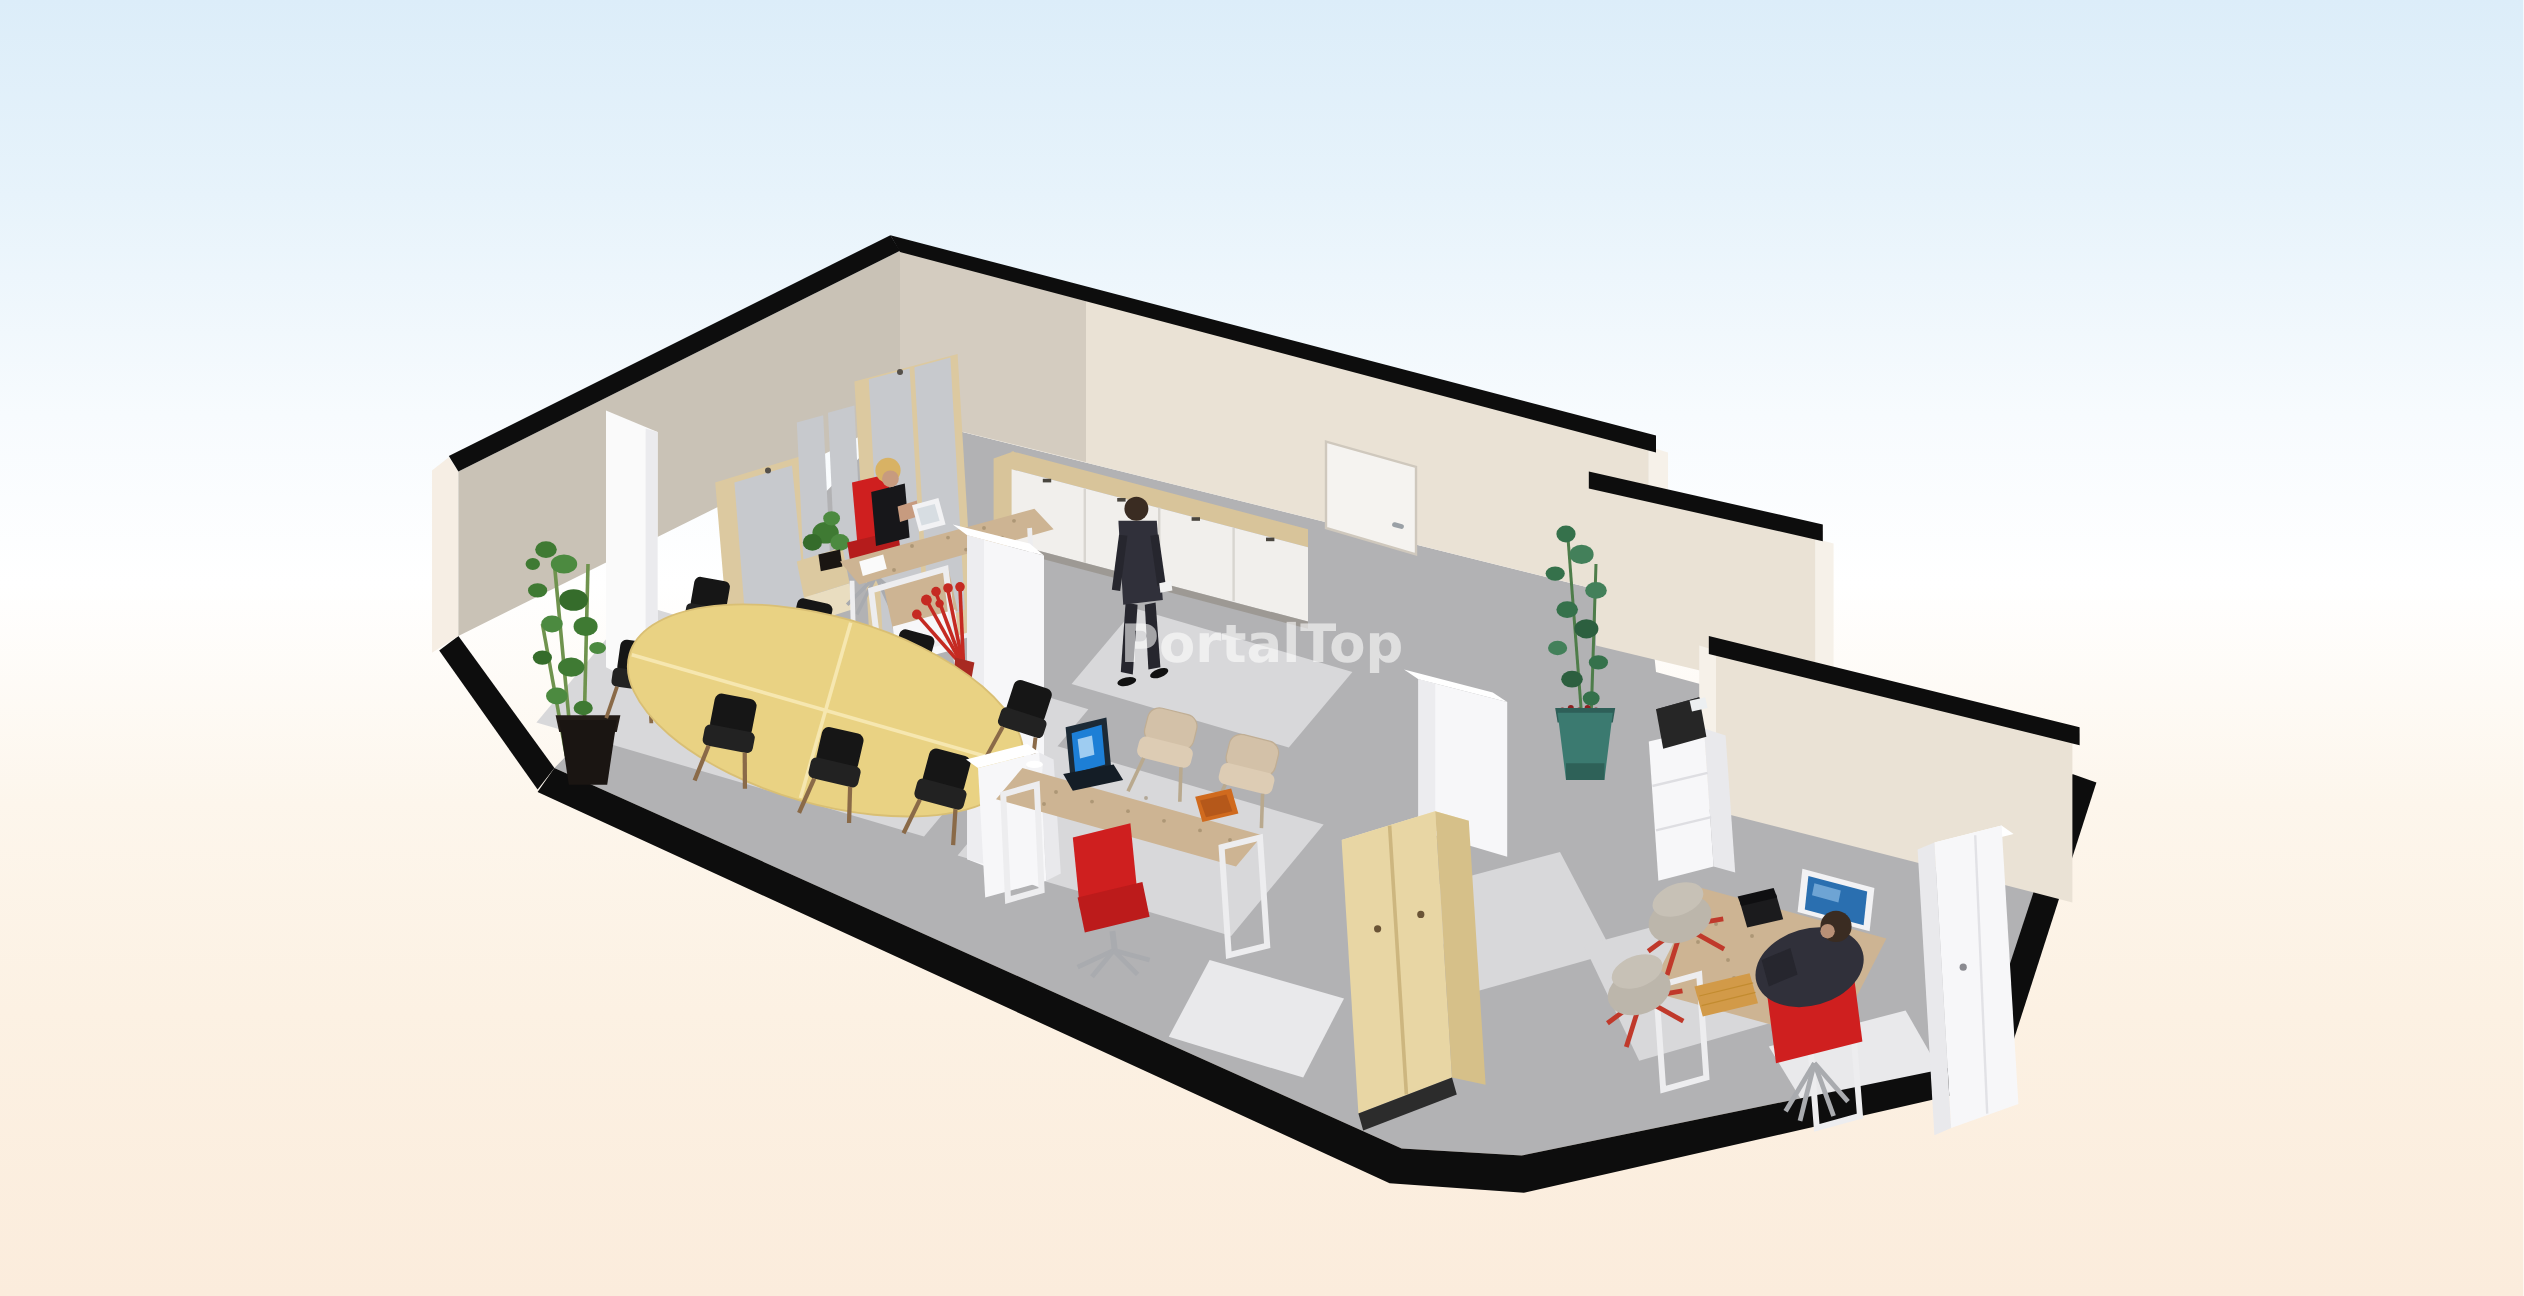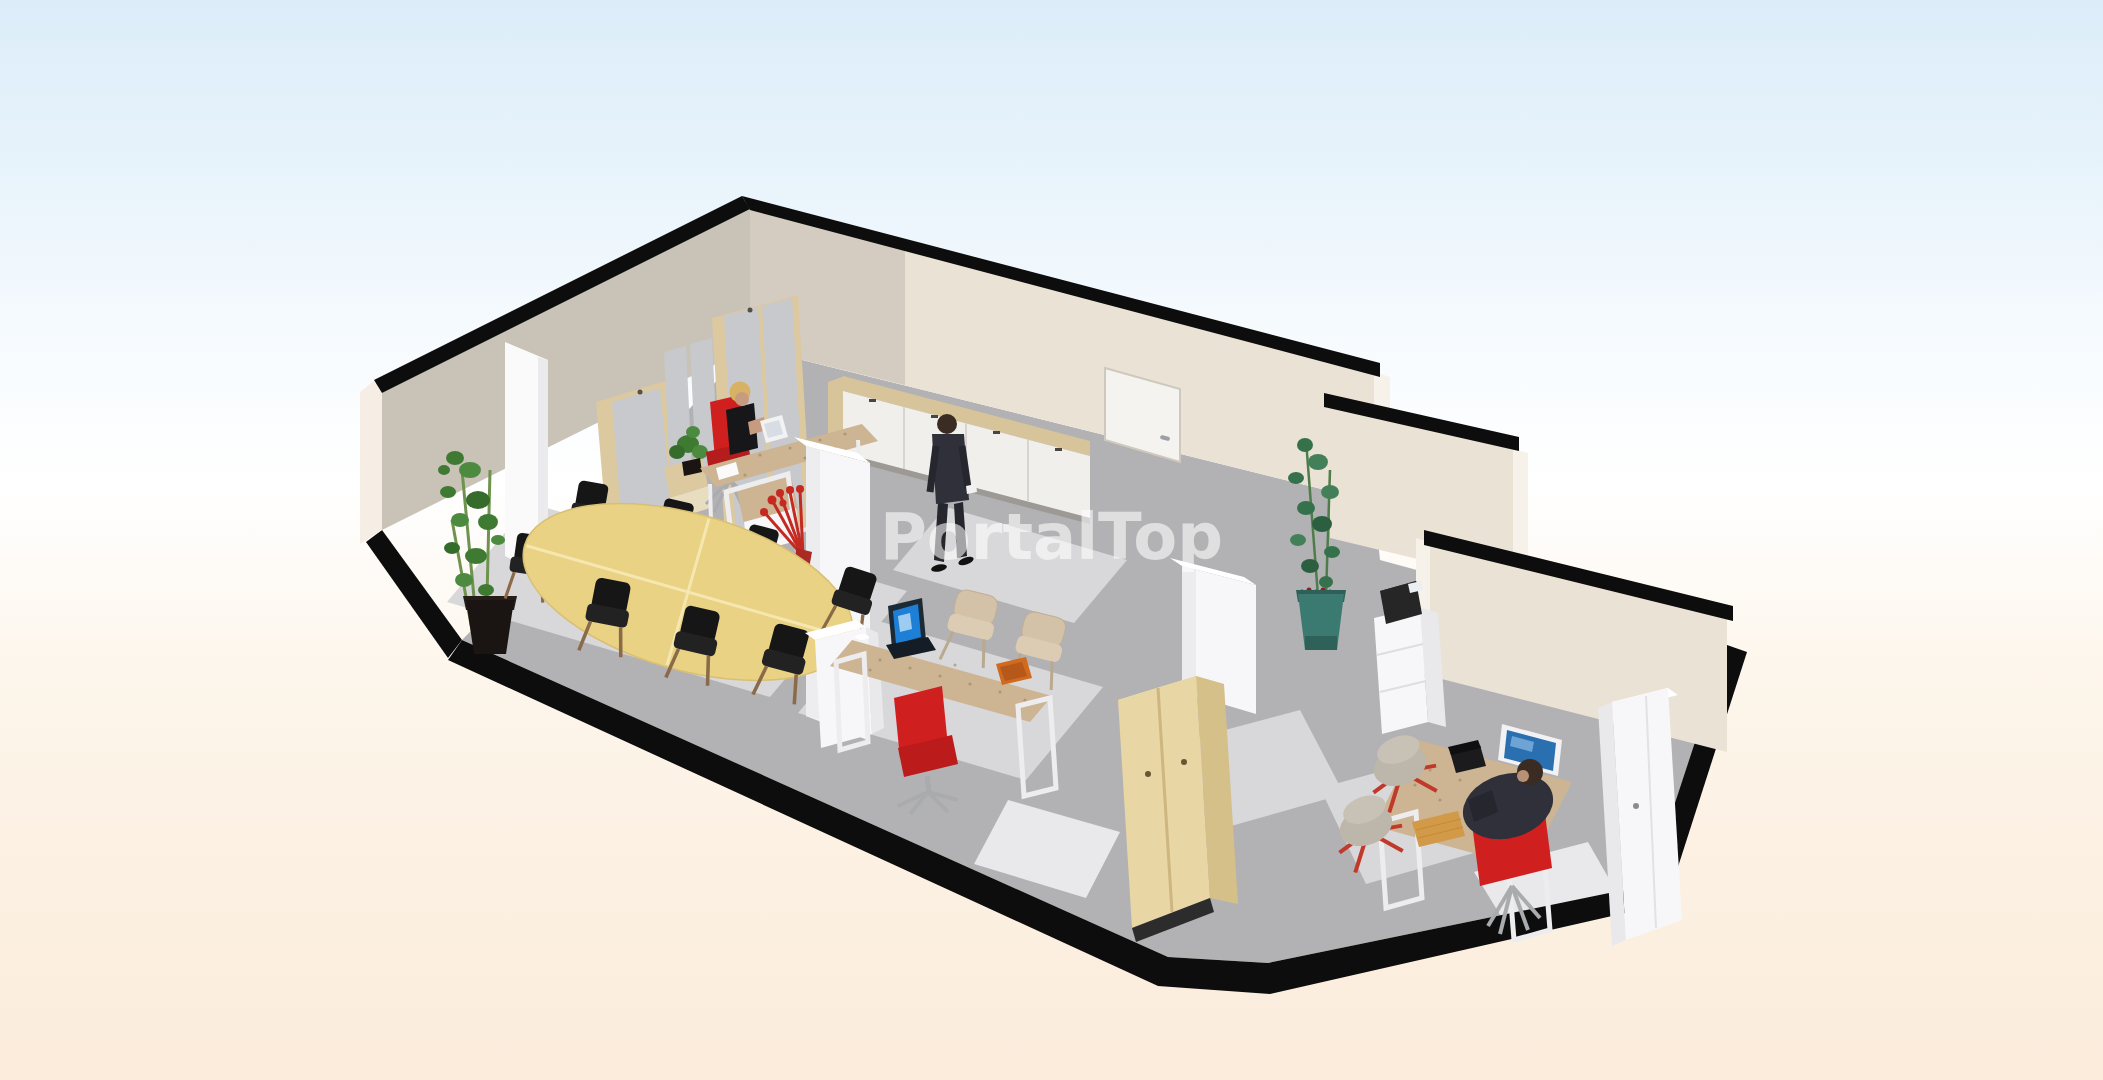--- a/index.html
+++ b/index.html
@@ -9,21 +9,21 @@
     overflow:hidden;
     background:linear-gradient(180deg,#dcedf9 0%,#e7f3fb 15%,#f7fbfe 32%,#ffffff 45%,#fdf6ec 62%,#fcf1e3 78%,#fbecdc 100%);
     font-family:"DejaVu Sans","Liberation Sans",sans-serif;
   }
   .scene-svg{position:absolute;left:0;top:0;}
   .watermark{
     position:absolute;
     left:50%;top:49.7%;
     transform:translate(-50%,-50%);
     font-family:"DejaVu Sans","Liberation Sans",sans-serif;
-    font-size:64px;
+    font-size:44px;
     font-weight:bold;
     letter-spacing:0px;
     color:rgba(255,255,255,0.58);
     white-space:nowrap;
     pointer-events:none;
     z-index:5;
   }
 </style>
 </head>
 <body>

